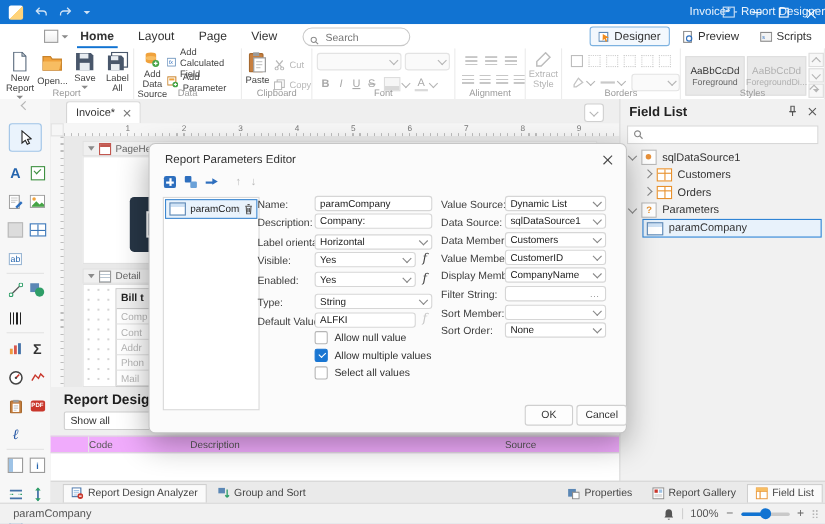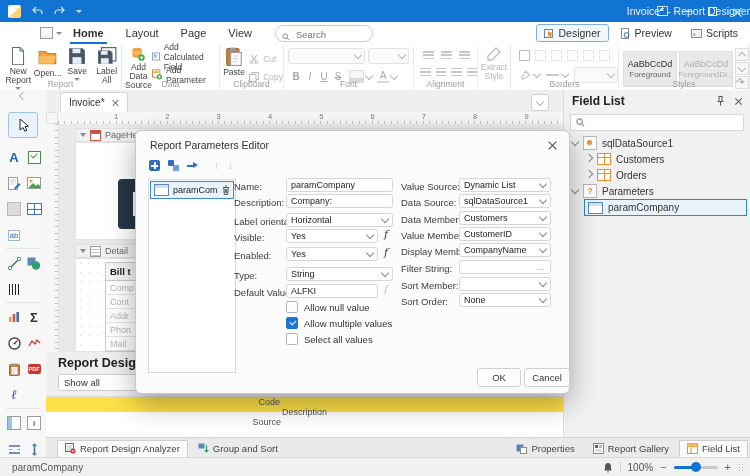--- a/index.html
+++ b/index.html
@@ -119,21 +119,21 @@
   .picbox{position:absolute;left:71px;top:54px;width:58px;height:50px;background:#273646;border-radius:4px;display:flex;align-items:center;justify-content:center;}
   .billtable{position:absolute;left:59px;top:138px;width:150px;border:1px solid #c9c9c9;background:#fff;}
   .billhead{height:17px;background:#f3f3f3;border-bottom:1px solid #c9c9c9;font-weight:bold;font-size:9.5px;color:#222;display:flex;align-items:center;padding-left:4px;}
   .billrow{height:13px;border-bottom:1px solid #e3e3e3;font-size:9px;color:#b5b5b5;display:flex;align-items:center;padding-left:4px;}
 
   
   .analyzer{position:relative;height:86px;background:#efefef;}
   .an-head{position:absolute;left:12px;top:4px;font-size:12.5px;font-weight:bold;color:#1e1e1e;}
   .an-filter{position:absolute;left:12px;top:22px;width:84px;height:15px;background:#fff;border:1px solid #cfcfcf;border-radius:2px;display:flex;align-items:center;justify-content:space-between;padding:0 5px;font-size:9.5px;color:#333;}
   .an-table{position:absolute;left:0;right:0;top:44px;bottom:0;background:#fff;}
-  .an-thead{height:14px;background:#fde047;border-top:1px solid #dcdcdc;border-bottom:1px solid #dcdcdc;display:flex;align-items:center;font-size:9px;color:#555;flex-direction:column;}
+  .an-thead{height:14px;background:#f0abfc;border-top:1px solid #dcdcdc;border-bottom:1px solid #dcdcdc;display:flex;align-items:center;font-size:9px;color:#555;}
   .an-thead .c0{width:34px;border-right:1px solid #e6e6e6;height:100%;}
   .an-thead .c1{width:92px;}
   .an-thead .c2{flex:1;}
   .an-thead .c3{width:104px;}
 
   
   .docktabs{position:absolute;left:46px;right:0;bottom:18px;height:20px;background:#eaeaea;border-top:1px solid #d5d5d5;display:flex;align-items:center;}
   .dtab{display:flex;align-items:center;gap:4px;font-size:9.5px;color:#444;height:16px;padding:0 7px;border:1px solid transparent;margin-top:1px;}
   .dtab.selected{background:#fafafa;border-color:#cfcfcf;}
   .dtabs-left{margin-left:11px;display:flex;gap:2px;}

